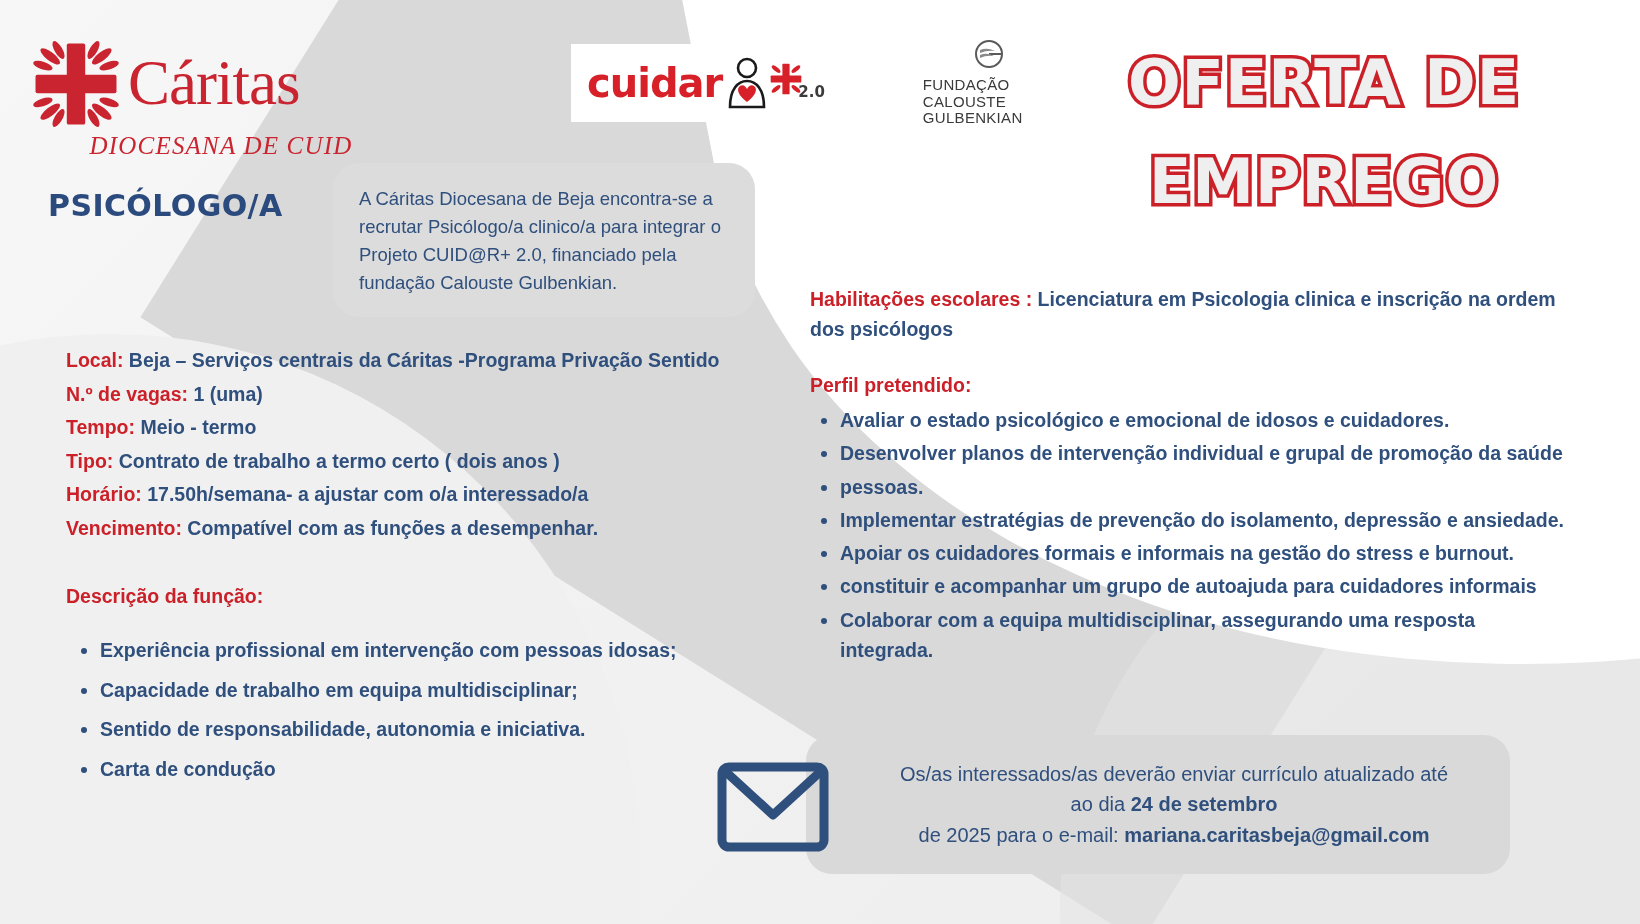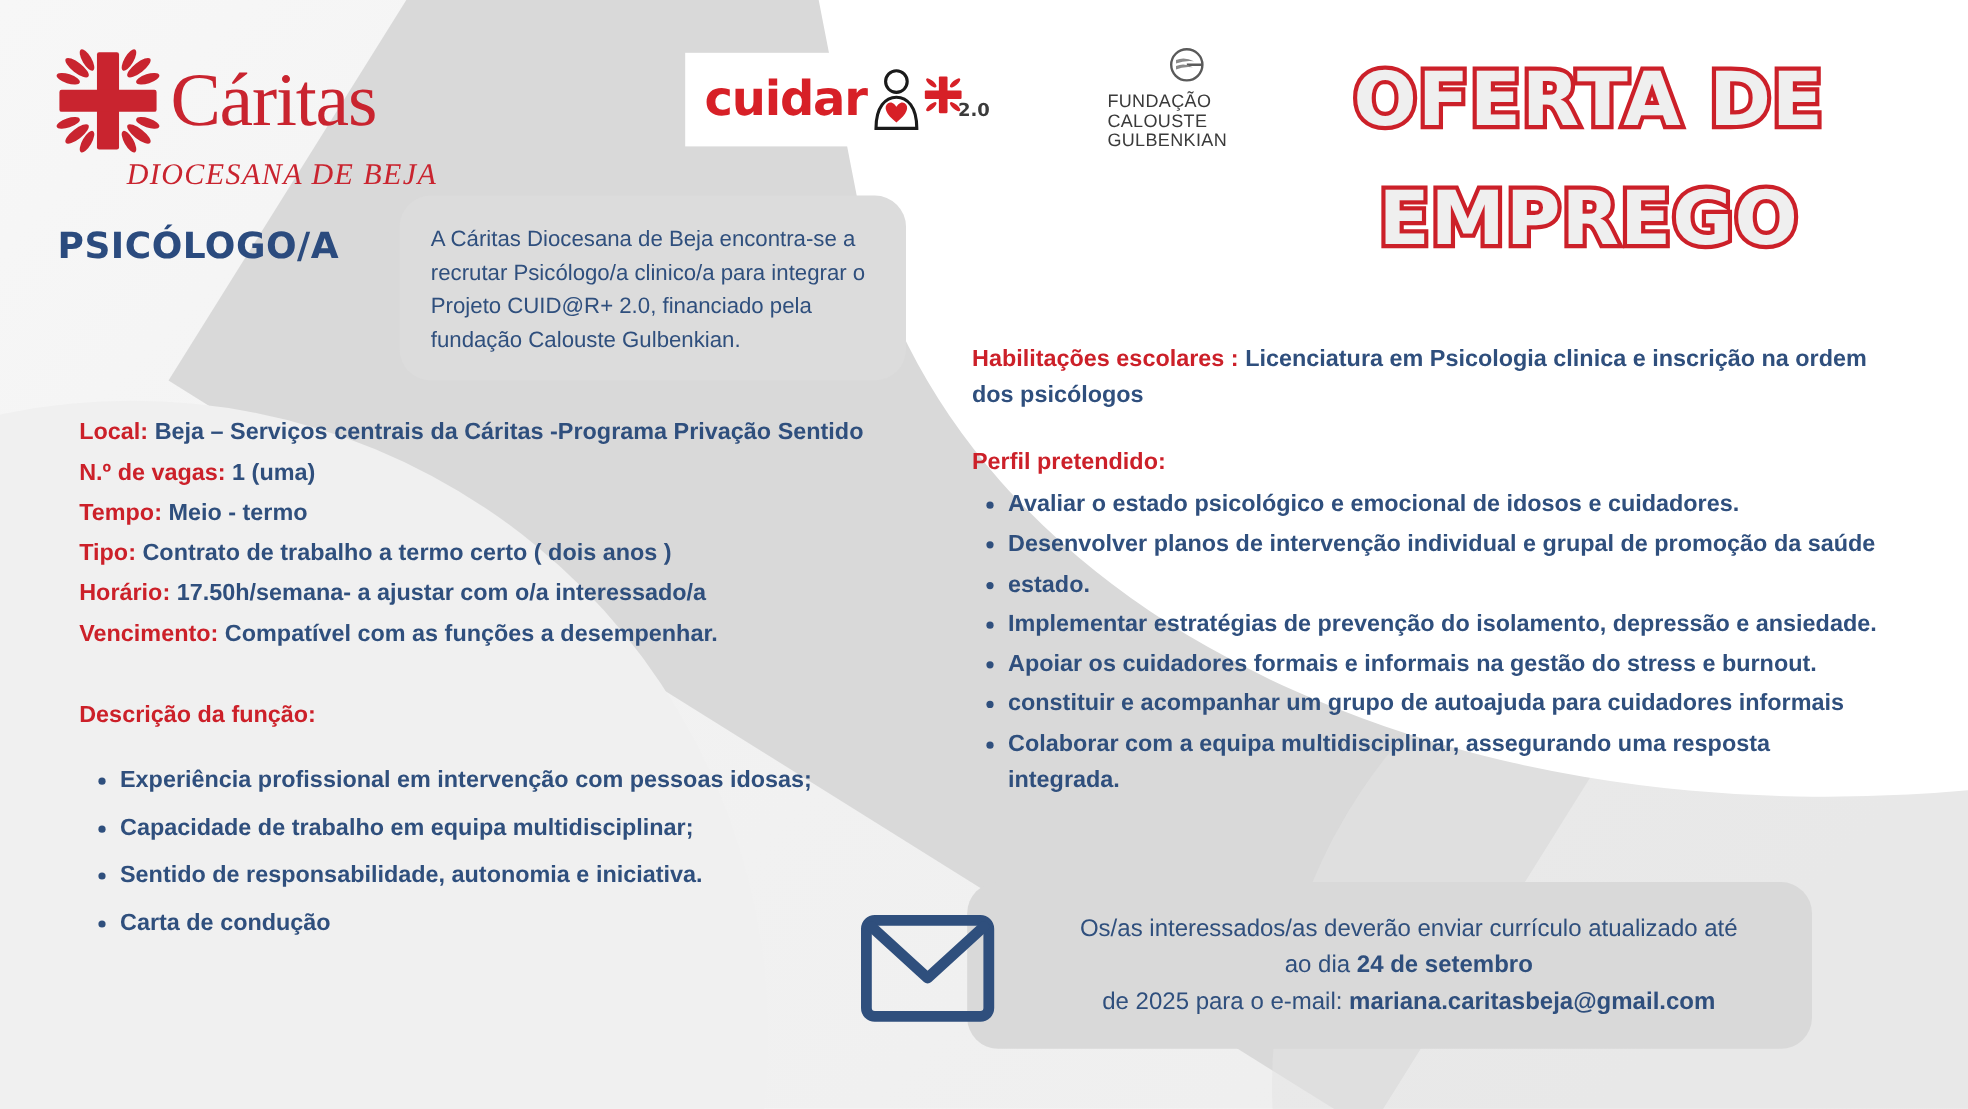--- a/index.html
+++ b/index.html
@@ -40,21 +40,21 @@
   }
   .bg-circle-br{
     position:absolute;right:-300px;bottom:-420px;
     width:880px;height:880px;border-radius:50%;
     background:#e3e3e3;opacity:.55;
     z-index:0;
   }
 
   
   .caritas-logo{
-    position:absolute;left:44px;top:38px;width:330px;z-index:6;
+    position:absolute;left:30px;top:38px;width:330px;z-index:6;
   }
   .caritas-row{display:flex;align-items:center;gap:6px;}
   .caritas-mark{width:92px;height:92px;flex:0 0 92px;}
   .caritas-word{
     font-family:"Liberation Serif", serif;
     font-size:63px;line-height:.95;color:#c9242f;font-weight:400;
     letter-spacing:-1px;
   }
   .caritas-sub{
     font-family:"Liberation Serif", serif;
@@ -209,21 +209,21 @@
             <ellipse cx="31" cy="87" rx="11" ry="4.2" transform="rotate(-60 31 87)"></ellipse>
             <ellipse cx="14" cy="70" rx="11" ry="4.2" transform="rotate(-18 14 70)"></ellipse>
             <ellipse cx="78" cy="80" rx="13" ry="4.6" transform="rotate(38 78 80)"></ellipse>
             <ellipse cx="69" cy="87" rx="11" ry="4.2" transform="rotate(60 69 87)"></ellipse>
             <ellipse cx="86" cy="70" rx="11" ry="4.2" transform="rotate(18 86 70)"></ellipse>
           </g>
         </g>
       </svg>
       <div class="caritas-word">Cáritas</div>
     </div>
-    <div class="caritas-sub">DIOCESANA DE BEJA</div>
+    <div class="caritas-sub">DIOCESANA DE CUID</div>
   </div>
 
   <div class="partners">
     <div class="cuidar">
       <span class="cuidar-word">cuidar</span>
       <svg class="cuidar-fig" viewBox="0 0 46 52">
         <circle cx="23" cy="11" r="9" fill="none" stroke="#1a1a1a" stroke-width="2.6"></circle>
         <path d="M6 50 C6 32 14 24 23 24 C32 24 40 32 40 50 Z" fill="none" stroke="#1a1a1a" stroke-width="2.6"></path>
         <path d="M23 45 C14 38 12 32 16 29 C19 27 22 30 23 32 C24 30 27 27 30 29 C34 32 32 38 23 45 Z" fill="#d72027"></path>
       </svg>
@@ -298,21 +298,21 @@
 
   <div class="col-right">
     <div class="hab">
       <span class="lbl">Habilitações escolares :</span><span class="val"> Licenciatura em Psicologia clinica e inscrição na ordem dos psicólogos</span>
     </div>
 
     <div class="perfil-head">Perfil pretendido:</div>
     <ul class="plist">
       <li> Avaliar o estado psicológico e emocional de idosos e cuidadores.</li>
       <li> Desenvolver planos de intervenção individual e grupal de promoção da saúde</li>
-      <li>estado.</li>
+      <li>pessoas.</li>
       <li> Implementar estratégias de prevenção do isolamento, depressão e ansiedade.</li>
       <li> Apoiar os cuidadores formais e informais na gestão do stress e burnout.</li>
       <li> constituir e acompanhar um grupo de autoajuda para cuidadores informais</li>
       <li> Colaborar com a equipa multidisciplinar, assegurando uma resposta integrada.</li>
     </ul>
   </div>
 
   <div class="contact-wrap">
     <svg class="mail-icon" viewBox="0 0 118 104">
       <rect x="8" y="14" width="102" height="80" rx="7" ry="7" fill="none" stroke="#2f4f7d" stroke-width="9"></rect>

